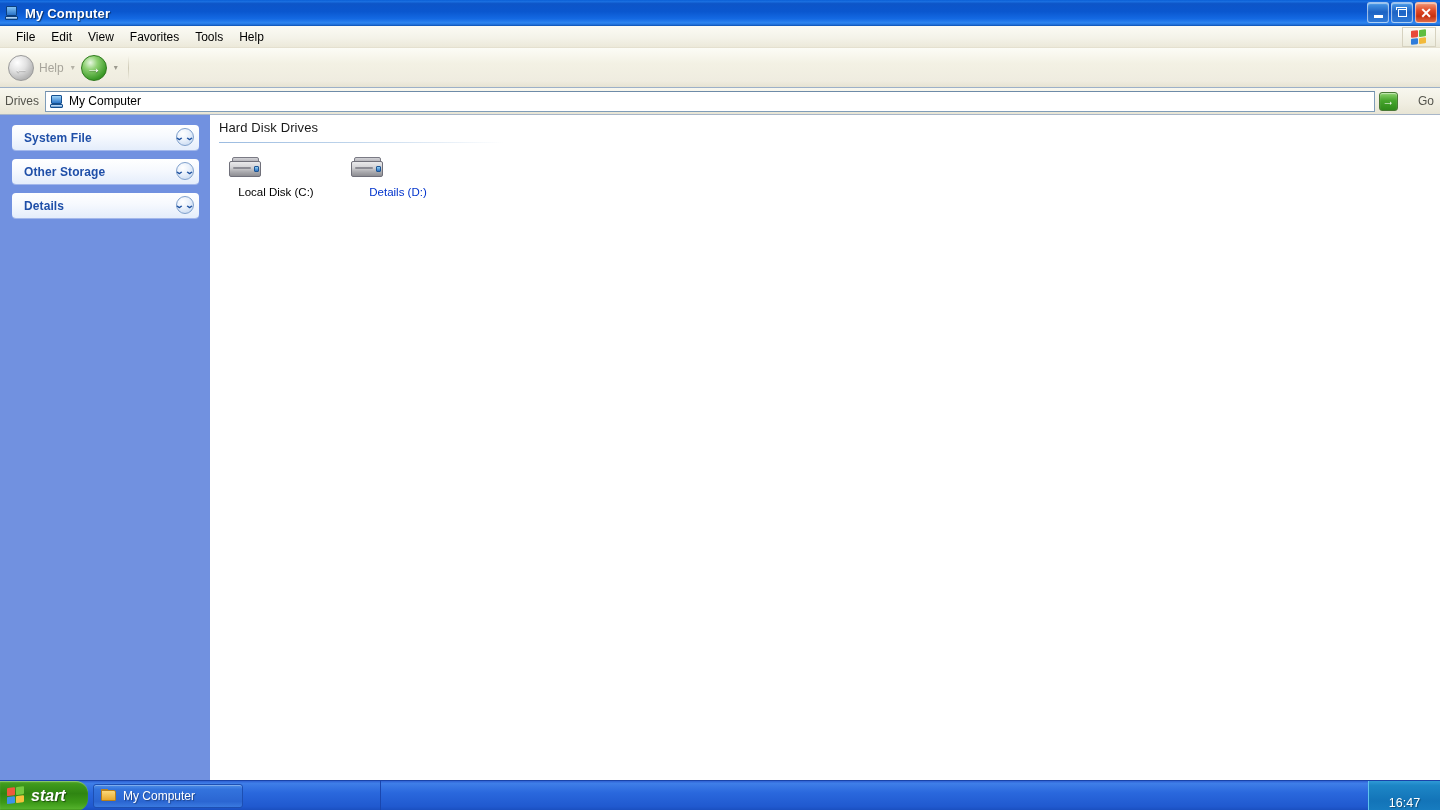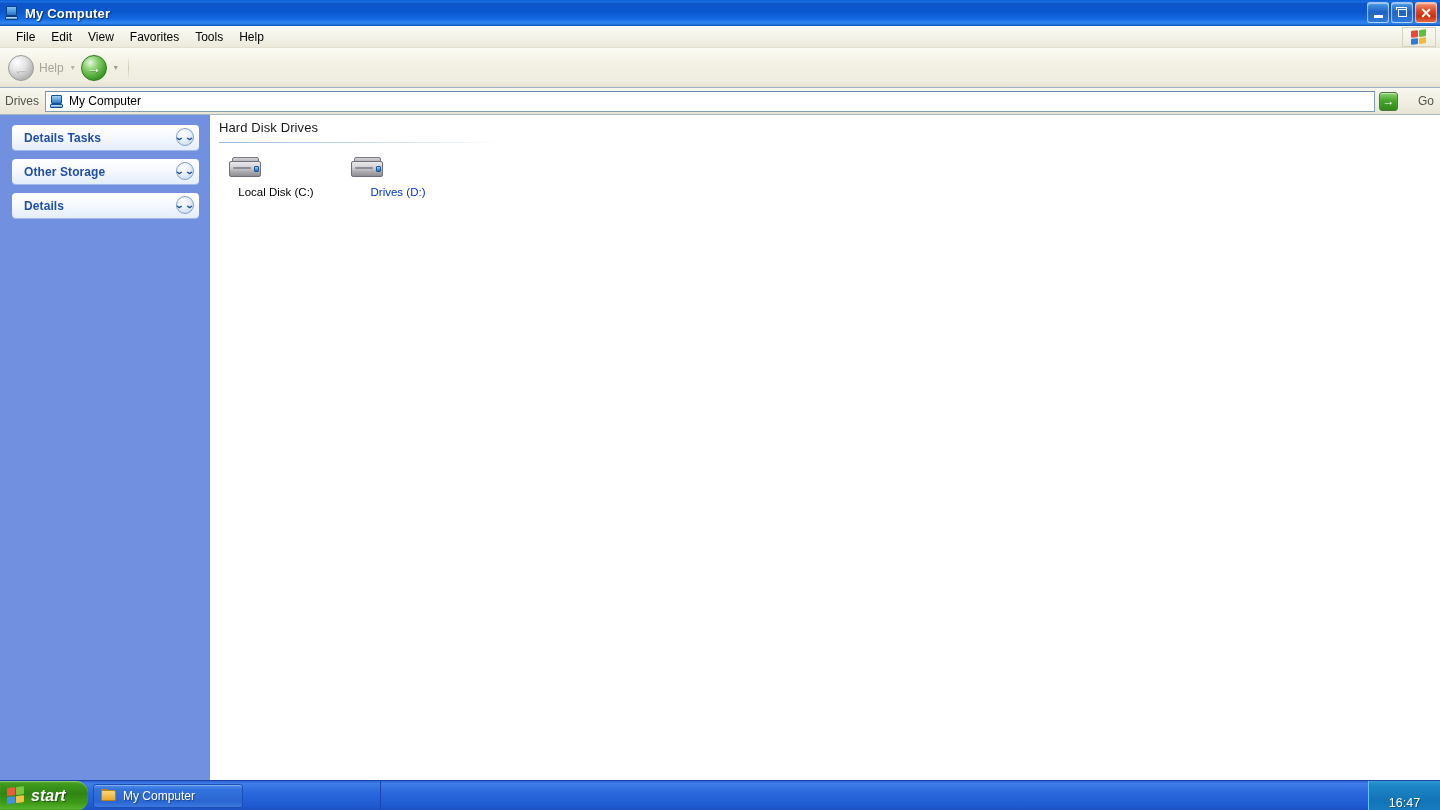--- a/index.html
+++ b/index.html
@@ -344,21 +344,21 @@
     <div class="gobtn">
       <div class="goicon">
           <span>→</span>
         </div>
       <span class="golabel">Go</span>
     </div>
   </div>
 
   <div class="sidebar">
     <div class="panel">
-      <span class="panel-title">Details Tasks</span>
+      <span class="panel-title">System File</span>
       <div class="chev">
           <span>⌄⌄</span>
         </div>
     </div>
     <div class="panel">
       <span class="panel-title">Other Storage</span>
       <div class="chev">
           <span>⌄⌄</span>
         </div>
     </div>
@@ -383,21 +383,21 @@
         </div>
         <div class="drivelabel normal">Local Disk (C:)</div>
       </div>
       <div class="driveitem">
         <div class="driveicon">
           <div class="top"></div>
             <div class="body"></div>
             <div class="slot"></div>
             <div class="led"></div>
         </div>
-        <div class="drivelabel hover">Drives (D:)</div>
+        <div class="drivelabel hover">Details (D:)</div>
       </div>
     </div>
   </div>
 
   <div class="taskbar">
     <div class="startbtn">
       <div class="startflag">
           <i></i>
           <i></i>
           <i></i>

